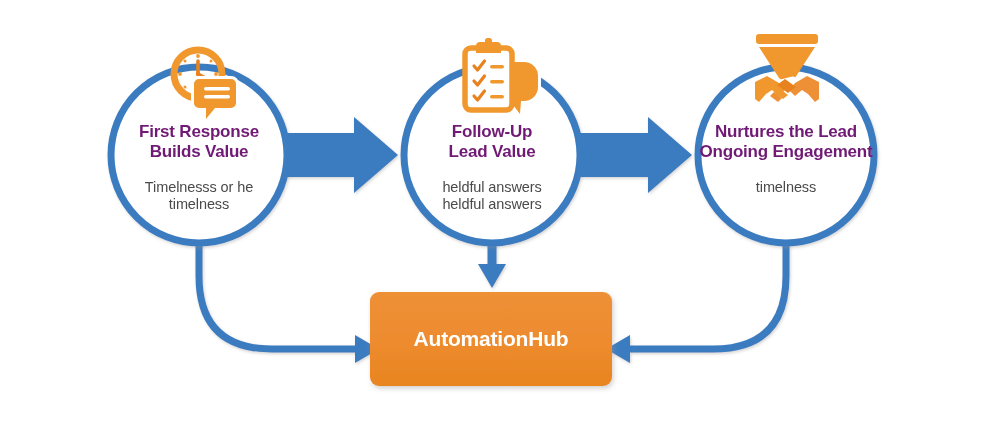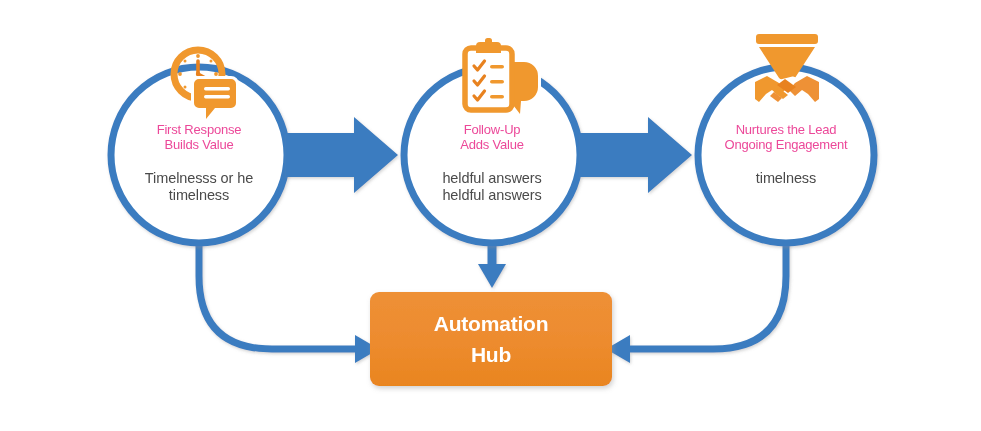--- a/index.html
+++ b/index.html
@@ -27,43 +27,43 @@
   }
   
   .node-text {
     position: absolute;
     width: 230px;
     text-align: center;
     line-height: 1.18;
     pointer-events: none;
   }
   .node-title {
-    font-size: 13px;
-    font-weight: normal;
-    color: #ec4899;
+    font-size: 17px;
+    font-weight: bold;
+    color: #701a75;
     letter-spacing: -0.2px;
     white-space: nowrap;
   }
   .node-sub {
     font-size: 14.5px;
     font-weight: normal;
     color: #4a4a4a;
     margin-top: 17px;
     letter-spacing: -0.1px;
   }
   .node-sub div { white-space: nowrap; }
 
   .hub-label {
     position: absolute;
     left: 370px;
     top: 292px;
     width: 242px;
     height: 94px;
     display: flex;
-    flex-direction: column;
+    flex-direction: row;
     align-items: center;
     justify-content: center;
     color: #ffffff;
     font-size: 21px;
     font-weight: bold;
     line-height: 1.5;
     letter-spacing: -0.2px;
     pointer-events: none;
   }
 </style>
@@ -184,21 +184,21 @@
     </div>
     <div class="node-sub">
       <div>Timelnesss or he</div>
       <div>timelness</div>
     </div>
   </div>
 
   <div class="node-text" style="left:377px; top:122px;text-align:center;">
     <div class="node-title">
       <div>Follow-Up</div>
-      <div>Adds Value</div>
+      <div>Lead Value</div>
     </div>
     <div class="node-sub">
       <div>heldful answers</div>
       <div>heldful answers</div>
     </div>
   </div>
 
   <div class="node-text" style="left:671px; top:122px;">
     <div class="node-title">
       <div>Nurtures the Lead</div>

